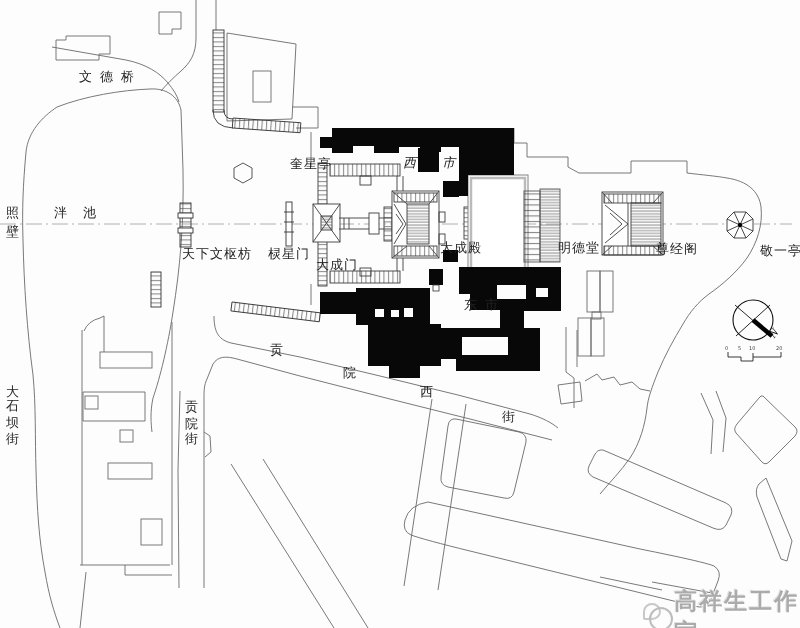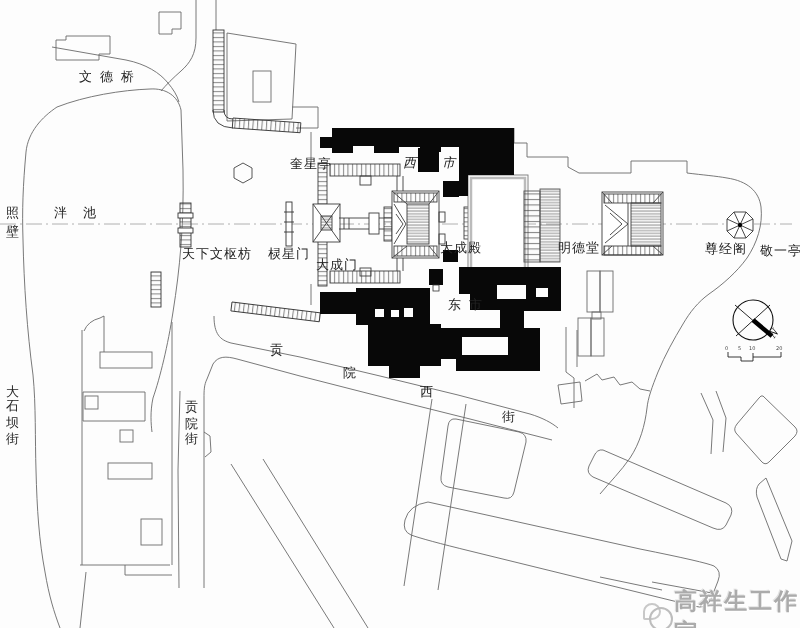--- a/index.html
+++ b/index.html
@@ -264,23 +264,23 @@
 
 <div class="lbl lbl-v ls18" style="left:6px;top:196px;">照壁</div>
 <div class="lbl ls8" style="left:71px;top:70px;">文德桥</div>
 <div class="lbl ls16" style="left:54px;top:206px;">泮池</div>
 <div class="lbl ls0" style="left:182px;top:247px;">天下文枢枋</div>
 <div class="lbl ls0" style="left:254px;top:157px;margin-left:36px;">奎星亭</div>
 <div class="lbl ls0" style="left:268px;top:247px;">棂星门</div>
 <div class="lbl ls0" style="left:316px;top:258px;">大成门</div>
 <div class="lbl ls0" style="left:440px;top:241px;">大成殿</div>
 <div class="lbl ls26" style="left:403px;top:156px;">西市</div>
-<div class="lbl ls8" style="left:440px;top:298px;">东市</div>
+<div class="lbl ls8" style="left:456px;top:298px;">东市</div>
 <div class="lbl ls0" style="left:558px;top:241px;text-align:center;">明德堂</div>
-<div class="lbl ls0" style="left:705px;top:242px;">尊经阁</div>
+<div class="lbl ls0" style="left:656px;top:242px;">尊经阁</div>
 <div class="lbl ls0" style="left:760px;top:244px;">敬一亭</div>
 <div class="lbl lbl-v ls16" style="left:6px;top:374px;">大石坝街</div>
 <div class="lbl lbl-v ls16" style="left:185px;top:390px;">贡院街</div>
 <div class="lbl" style="left:270px;top:343px;">贡</div>
 <div class="lbl" style="left:343px;top:366px;">院</div>
 <div class="lbl" style="left:420px;top:385px;">西</div>
 <div class="lbl" style="left:502px;top:410px;">街</div>
 
 <span id="compass-n">N</span>
 <span class="tiny" style="position:absolute;left:725px;top:345px;">0</span>

